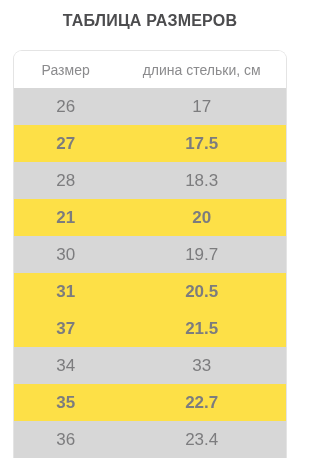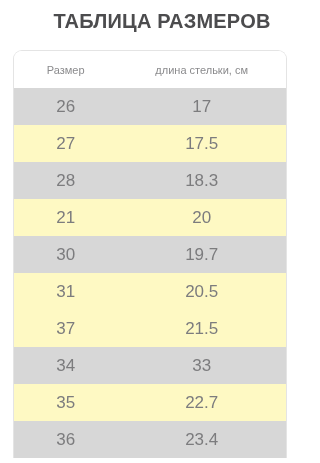--- a/index.html
+++ b/index.html
@@ -19,27 +19,26 @@
     height: 463px;
     box-sizing: border-box;
     background: #ffffff;
   }
   .chart-title {
     position: absolute;
     top: 8px;
     left: 0;
     width: 300px;
     text-align: center;
-    font-size: 20px;
+    font-size: 16px;
     font-weight: bold;
     letter-spacing: 0.2px;
     color: #4c4c4e;
     line-height: 26px;
     white-space: nowrap;
-    margin-left: 12px;
   }
   .table-card {
     position: absolute;
     top: 50px;
     left: 13px;
     width: 274px;
     background: #ffffff;
     border: 1px solid #e4e4e4;
     border-bottom: none;
     border-radius: 9px 9px 0 0;
@@ -59,33 +58,34 @@
     font-weight: normal;
     text-align: center;
     vertical-align: middle;
     font-size: 10.5px;
     color: #8b8b8d;
     white-space: nowrap;
   }
   .size-table thead th {
     background: #ffffff;
     color: #8b8b8d;
-    font-size: 11px;
+    font-size: 14px;
   }
   .col-size {
     width: 38%;
   }
   .col-length {
     width: 62%;
   }
   .size-table tbody tr.row-odd td {
     background: #d7d7d7;
   }
   .size-table tbody tr.row-even td {
-    background: #fef9c3;
+    background: #fde047;
+    font-weight: bold;
   }
   .size-table tbody td {
     color: #7c7c7e;
     font-size: 17px;
   }
 </style>
 </head>
 <body>
 
 <div class="page">

